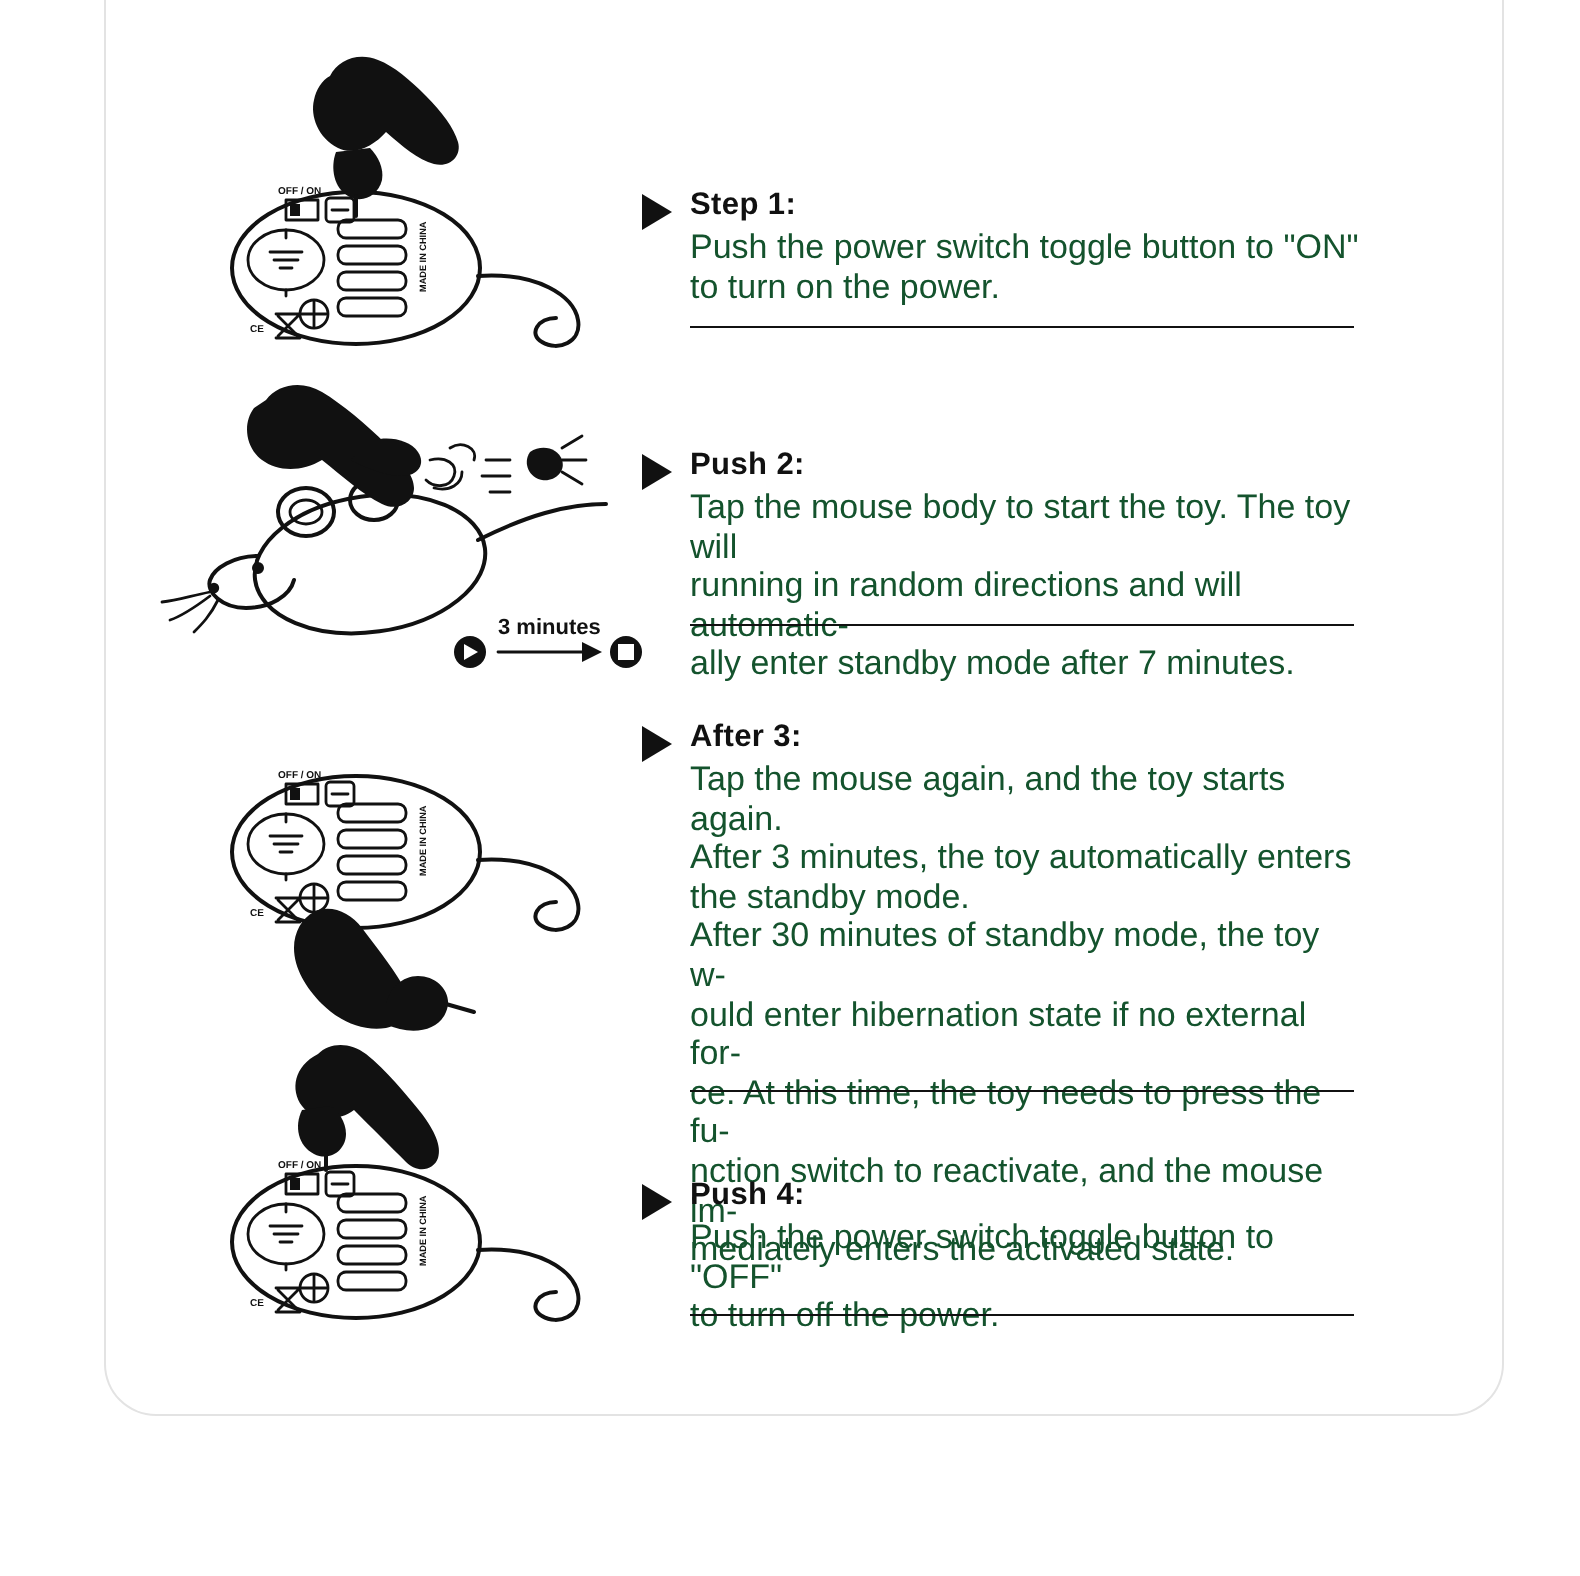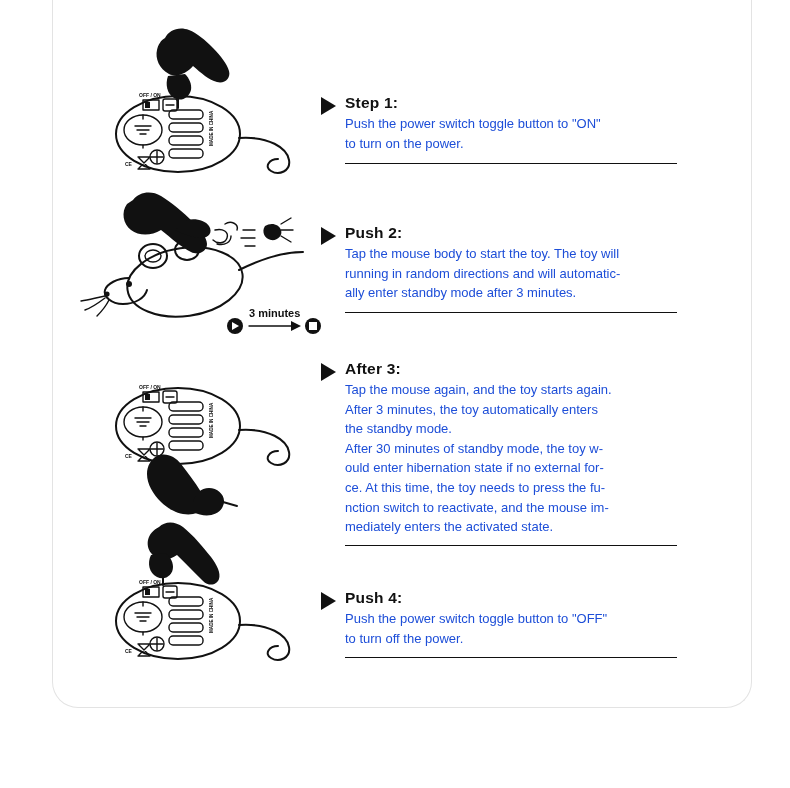--- a/index.html
+++ b/index.html
@@ -65,23 +65,23 @@
     font-size: 15.5px;
     font-weight: bold;
     color: #111;
     letter-spacing: 0.2px;
   }
   .step-body {
     position: absolute;
     left: 24px;
     top: 20px;
     width: 336px;
-    font-size: 13px;
+    font-size: 17px;
     line-height: 19.6px;
-    color: #1d4ed8;
+    color: #14532d;
     white-space: pre-line;
   }
   .rule {
     position: absolute;
     left: 24px;
     height: 0;
     border-top: 1.6px solid #111;
     width: 332px;
   }
   svg { display: block; overflow: visible; }
@@ -203,21 +203,21 @@
           <path class="ink" d="M224 135 l10 5 l-10 5 Z"></path>
           <circle class="ink" cx="246" cy="140" r="8"></circle>
           <rect x="242" y="136" width="8" height="8" fill="#fff"></rect>
         </svg>
       </div>
       <div class="text-col" style="top:38px;">
         <div class="arrow"></div>
         <div class="step-title">Push 2:</div>
         <div class="step-body">Tap the mouse body to start the toy.  The toy will
 running in random directions and will automatic-
-ally enter standby mode after 3 minutes.</div>
+ally enter standby mode after 7 minutes.</div>
         <div class="rule" style="top:88px;"></div>
       </div>
     </div>
 
     <div class="step-row" style="top:328px;height:185px;">
       <div class="art" style="left:20px;top:16px;">
         <svg width="250" height="170" viewBox="0 0 250 170" aria-hidden="true">
           <ellipse class="stroke" cx="105" cy="66" rx="62" ry="38"></ellipse>
           <path class="stroke" d="M166 70 C196 68 214 80 216 92 C218 103 206 108 198 103 C191 99 196 91 205 91"></path>
           <ellipse class="stroke-thin" cx="70" cy="62" rx="19" ry="15"></ellipse>

